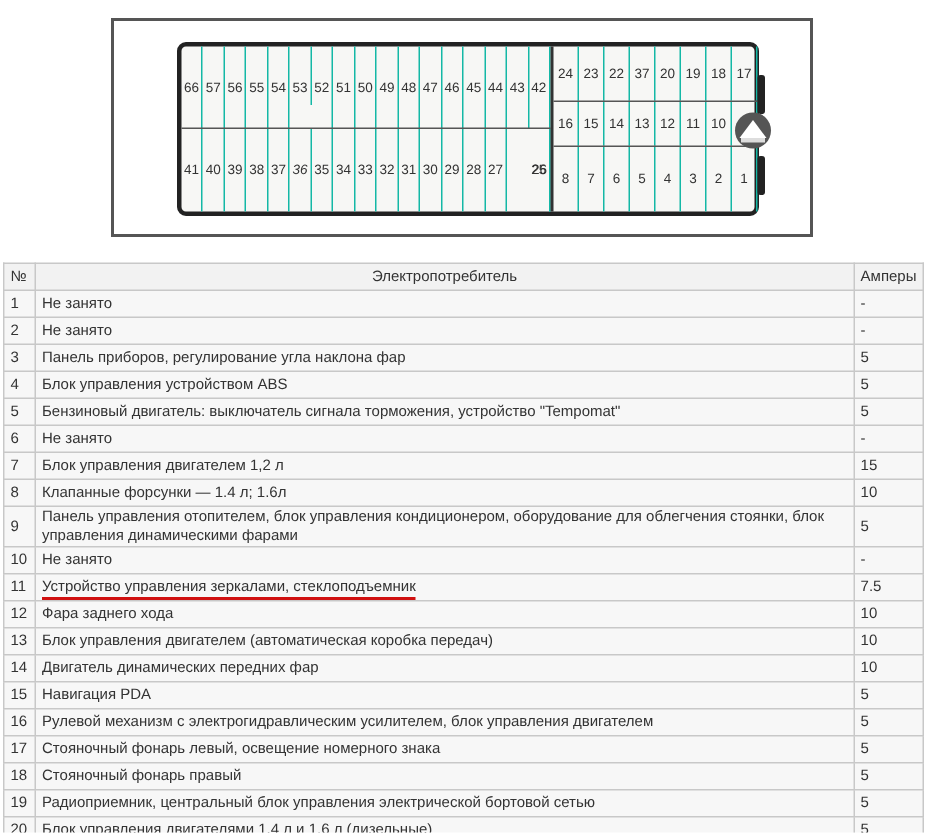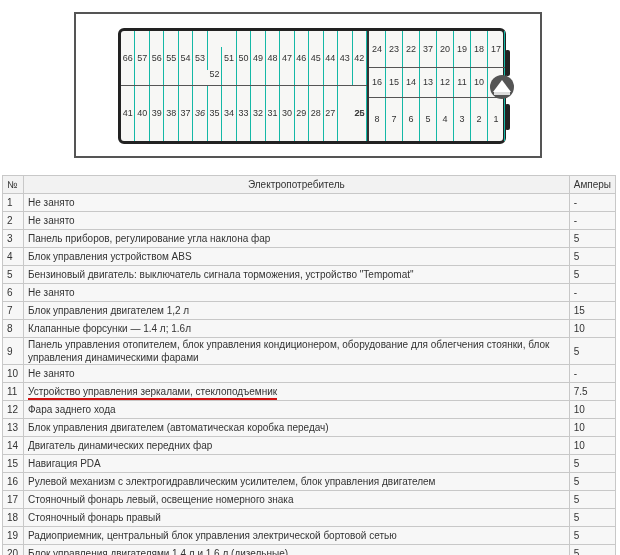--- a/index.html
+++ b/index.html
@@ -25,21 +25,21 @@
 
 <div class="figure">
   <div class="box">
     <div class="left-grid" id="leftGrid">
         <div class="cell" style="left: 0px; top: 0px; width: 14.4706px; height: 55px; line-height: 55px;">66</div>
         <div class="cell" style="left: 14.4706px; top: 0px; width: 14.4706px; height: 55px; line-height: 55px;">57</div>
         <div class="cell" style="left: 28.9412px; top: 0px; width: 14.4706px; height: 55px; line-height: 55px;">56</div>
         <div class="cell" style="left: 43.4118px; top: 0px; width: 14.4706px; height: 55px; line-height: 55px;">55</div>
         <div class="cell" style="left: 57.8824px; top: 0px; width: 14.4706px; height: 55px; line-height: 55px;">54</div>
         <div class="cell" style="left: 72.3529px; top: 0px; width: 14.4706px; height: 39px; line-height: 55px;">53</div>
-        <div class="cell" style="left: 86.8235px; top: 16px; width: 14.4706px; height: 55px; line-height: 55px;">52</div>
+        <div class="cell" style="left: 86.8235px; top: 0px; width: 14.4706px; height: 55px; line-height: 55px;">52</div>
         <div class="cell" style="left: 101.294px; top: 0px; width: 14.4706px; height: 55px; line-height: 55px;">51</div>
         <div class="cell" style="left: 115.765px; top: 0px; width: 14.4706px; height: 55px; line-height: 55px;">50</div>
         <div class="cell" style="left: 130.235px; top: 0px; width: 14.4706px; height: 55px; line-height: 55px;">49</div>
         <div class="cell" style="left: 144.706px; top: 0px; width: 14.4706px; height: 55px; line-height: 55px;">48</div>
         <div class="cell" style="left: 159.176px; top: 0px; width: 14.4706px; height: 55px; line-height: 55px;">47</div>
         <div class="cell" style="left: 173.647px; top: 0px; width: 14.4706px; height: 55px; line-height: 55px;">46</div>
         <div class="cell" style="left: 188.118px; top: 0px; width: 14.4706px; height: 55px; line-height: 55px;">45</div>
         <div class="cell" style="left: 202.588px; top: 0px; width: 14.4706px; height: 55px; line-height: 55px;">44</div>
         <div class="cell" style="left: 217.059px; top: 0px; width: 14.4706px; height: 55px; line-height: 55px;">43</div>
         <div class="cell" style="left: 231.529px; top: 0px; width: 14.4706px; height: 55px; line-height: 55px;">42</div>

